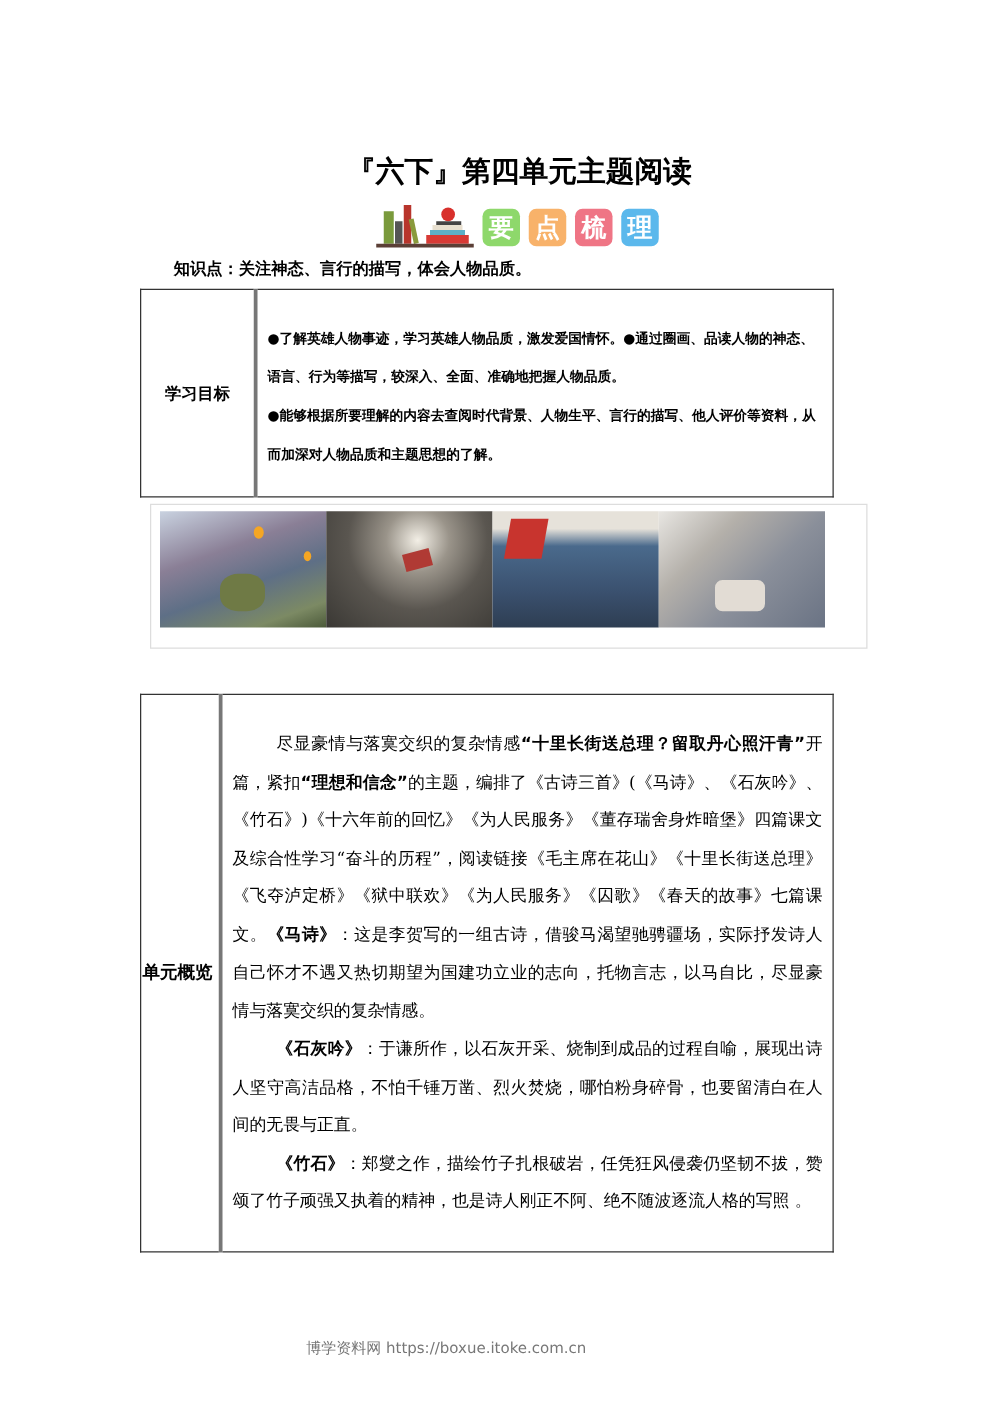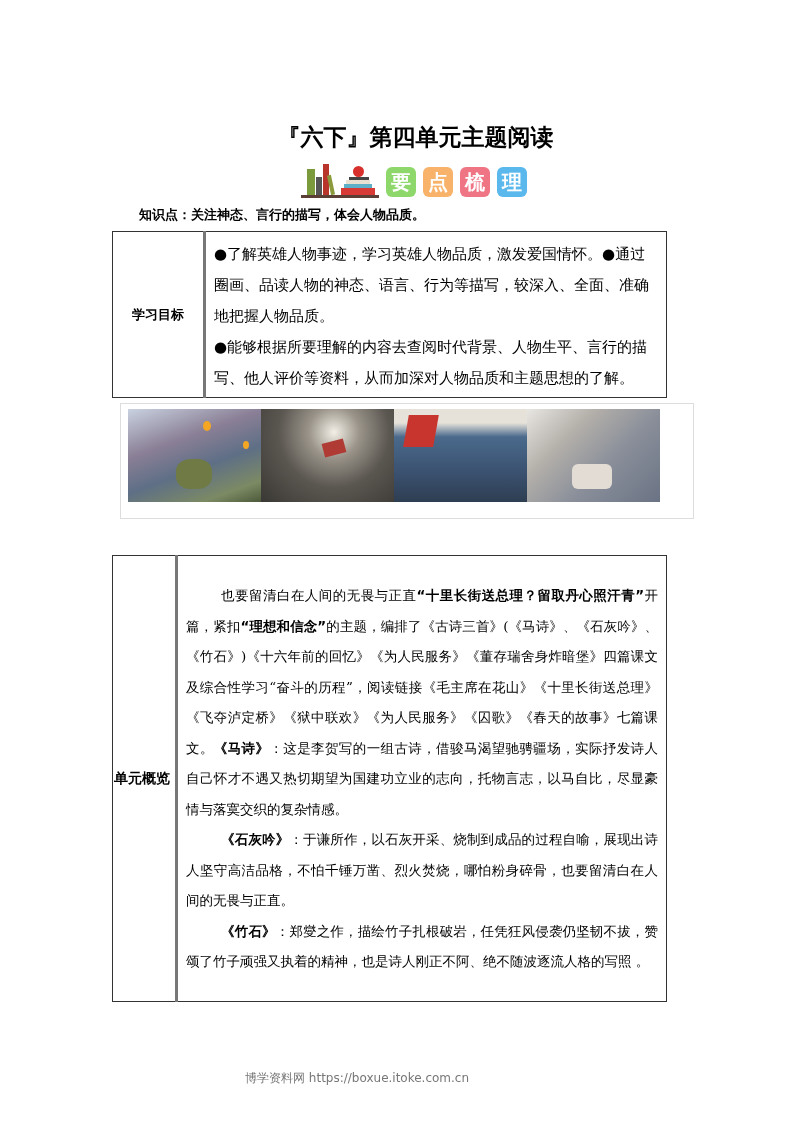--- a/index.html
+++ b/index.html
@@ -10,21 +10,21 @@
   .books { position: relative; width: 78px; height: 40px; }
   .shelf { position: absolute; left: 0; bottom: 2px; width: 78px; height: 3px; background: #5b3f36; }
   .bk { position: absolute; bottom: 5px; }
   .tiles { display: flex; gap: 7px; margin-left: 7px; margin-bottom: 3px; }
   .tile { width: 30px; height: 30px; border-radius: 6px; color: #fff; font-size: 20px; font-weight: bold; display: flex; align-items: center; justify-content: center; }
   .knowledge { left: 120px; top: 206px; font-size: 13px; font-weight: bold; }
   table.t { position: absolute; border-collapse: collapse; }
   table.t td { border: 1.5px solid #333; vertical-align: middle; }
   table.t td.divl { border-right: 3px solid #777; }
   .goal-label { font-size: 13px; font-weight: bold; text-align: center; }
-  .goal-text { font-size: 15px; font-weight: normal; line-height: 31px; padding: 6px 6px 2px 8px; }
+  .goal-text { font-size: 11px; font-weight: bold; line-height: 31px; padding: 6px 6px 2px 8px; }
   .imgbox { left: 120px; top: 403px; width: 553px; height: 114px; border: 1px solid #ddd; }
   .imgs { position: absolute; left: 7px; top: 5px; width: 532px; height: 93px; display: flex; }
   .pic { flex: 1; height: 100%; position: relative; overflow: hidden; }
   .ov-label { font-size: 14px; font-weight: bold; line-height: 31px; }
   .ov-text { font-family: "DejaVu Serif", serif; font-size: 13.5px; line-height: 30.5px; padding: 6px 8px 6px 8px; text-align: justify; }
   .ov-text p { margin: 0; }
   .ind { text-indent: 2.6em; }
   .b { font-weight: bold; font-family: "DejaVu Sans", sans-serif; }
   .footer { left: 0; top: 1070px; width: 793px; height: 24px; text-align: center; }
   .wm { position: absolute; left: 245px; top: 0; font-size: 12px; color: #777; white-space: nowrap; }
@@ -87,21 +87,21 @@
       <div style="position:absolute;left:45px;top:55px;width:40px;height:25px;border-radius:6px;background:#e2dcd4;"></div>
     </div>
   </div>
 </div>
 
 <table class="t" style="left:112px;top:555px;width:555px;height:447px;">
   <tbody>
       <tr>
     <td class="divl ov-label" style="width:60px;">单元概览</td>
     <td class="ov-text">
-      <p class="ind"><span>也要留清白在人间的无畏与正直</span><span class="b">“十里长街送总理？留取丹心照汗青”</span><span>开篇，紧扣</span><span class="b">“理想和信念”</span><span>的主题，编排了《古诗三首》(《马诗》、《石灰吟》、《竹石》)《十六年前的回忆》《为人民服务》《董存瑞舍身炸暗堡》四篇课文及综合性学习“奋斗的历程”，阅读链接《毛主席在花山》《十里长街送总理》《飞夺泸定桥》《狱中联欢》《为人民服务》《囚歌》《春天的故事》七篇课文。</span><span class="b">《马诗》</span><span>：这是李贺写的一组古诗，借骏马渴望驰骋疆场，实际抒发诗人自己怀才不遇又热切期望为国建功立业的志向，托物言志，以马自比，尽显豪情与落寞交织的复杂情感。</span></p>
+      <p class="ind"><span>尽显豪情与落寞交织的复杂情感</span><span class="b">“十里长街送总理？留取丹心照汗青”</span><span>开篇，紧扣</span><span class="b">“理想和信念”</span><span>的主题，编排了《古诗三首》(《马诗》、《石灰吟》、《竹石》)《十六年前的回忆》《为人民服务》《董存瑞舍身炸暗堡》四篇课文及综合性学习“奋斗的历程”，阅读链接《毛主席在花山》《十里长街送总理》《飞夺泸定桥》《狱中联欢》《为人民服务》《囚歌》《春天的故事》七篇课文。</span><span class="b">《马诗》</span><span>：这是李贺写的一组古诗，借骏马渴望驰骋疆场，实际抒发诗人自己怀才不遇又热切期望为国建功立业的志向，托物言志，以马自比，尽显豪情与落寞交织的复杂情感。</span></p>
       <p class="ind"><span class="b">《石灰吟》</span><span>：于谦所作，以石灰开采、烧制到成品的过程自喻，展现出诗人坚守高洁品格，不怕千锤万凿、烈火焚烧，哪怕粉身碎骨，也要留清白在人间的无畏与正直。</span></p>
       <p class="ind"><span class="b">《竹石》</span><span>：郑燮之作，描绘竹子扎根破岩，任凭狂风侵袭仍坚韧不拔，赞颂了竹子顽强又执着的精神，也是诗人刚正不阿、绝不随波逐流人格的写照 。</span></p>
     </td>
   </tr>
 </tbody>
   </table>
 
 <div class="abs footer">
   <div class="wm">博学资料网 https://boxue.itoke.com.cn</div>
 </div>

